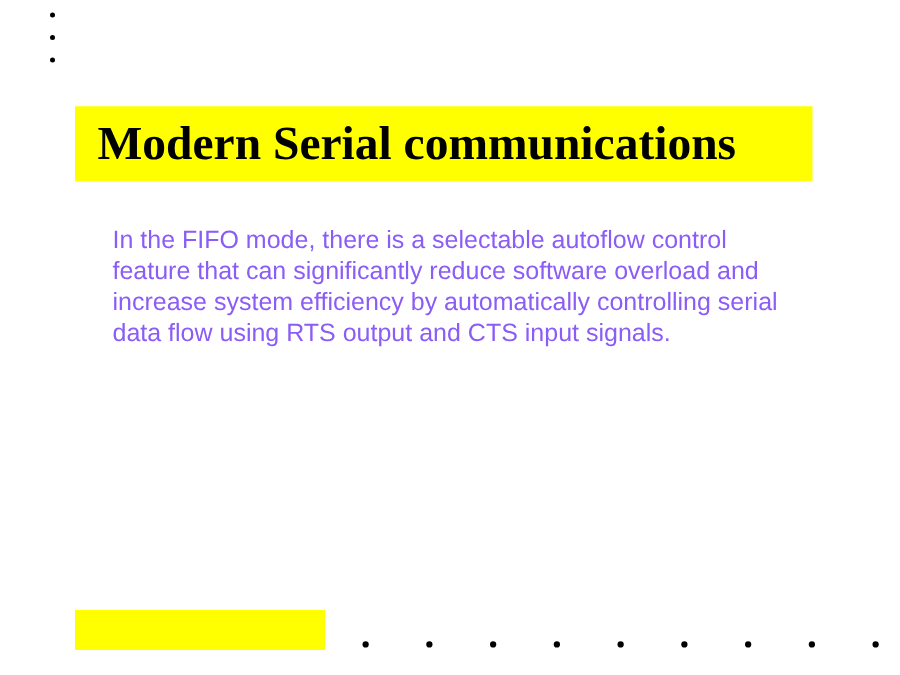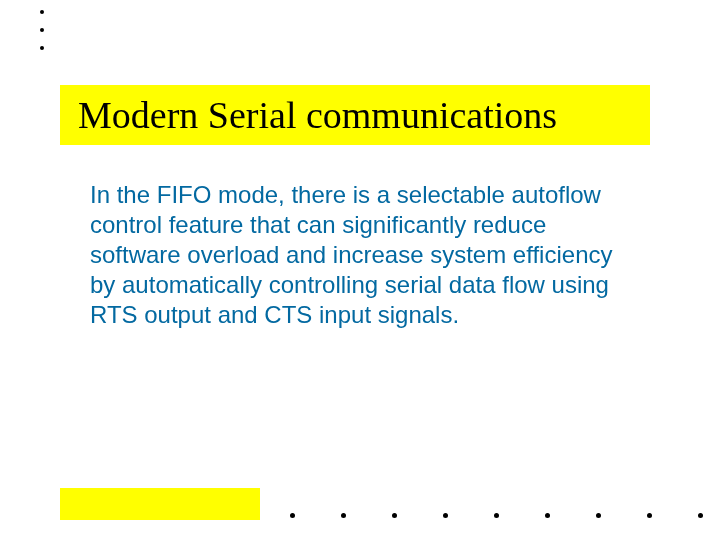--- a/index.html
+++ b/index.html
@@ -33,30 +33,30 @@
       height: 60px;
       background: #ffff00;
       display: flex;
       align-items: center;
       padding-left: 18px;
     }
     .title-text {
       font-family: "Times New Roman", Times, serif;
       font-size: 38px;
       color: #000;
-      font-weight: 400;
+      font-weight: 700;
     }
     .body-text {
       position: absolute;
       left: 90px;
       top: 180px;
       width: 540px;
-      font-size: 24px;
+      font-size: 20px;
       line-height: 1.25;
-      color: #0369a1;
+      color: #8b5cf6;
     }
     .bottom-bar {
       position: absolute;
       left: 60px;
       bottom: 20px;
       width: 200px;
       height: 32px;
       background: #ffff00;
     }
     .bottom-dots {

